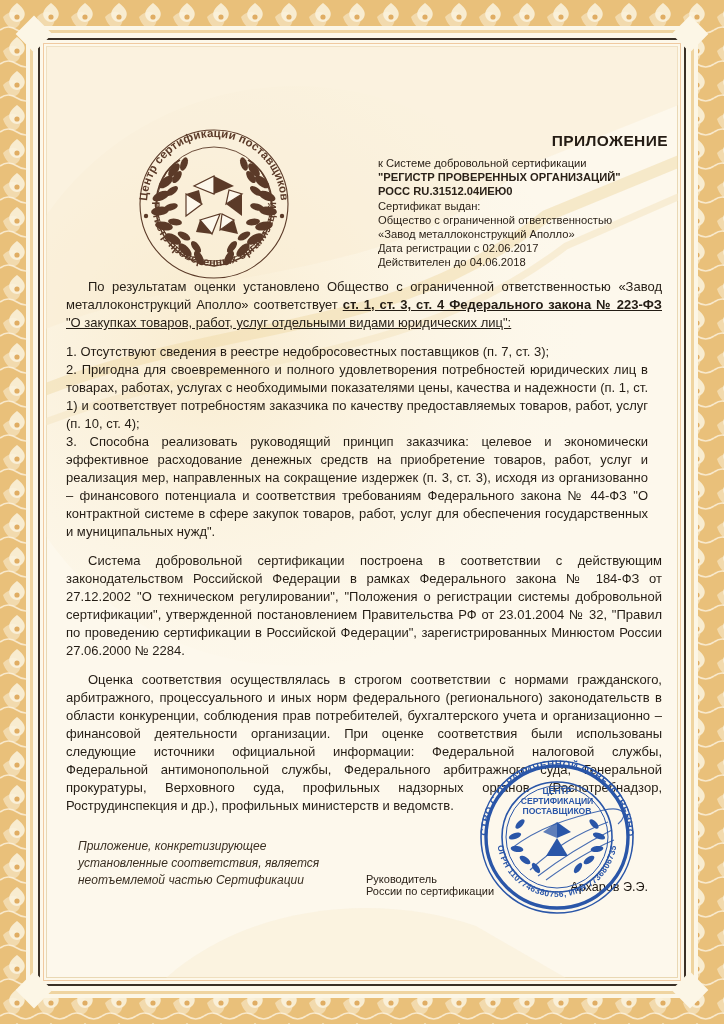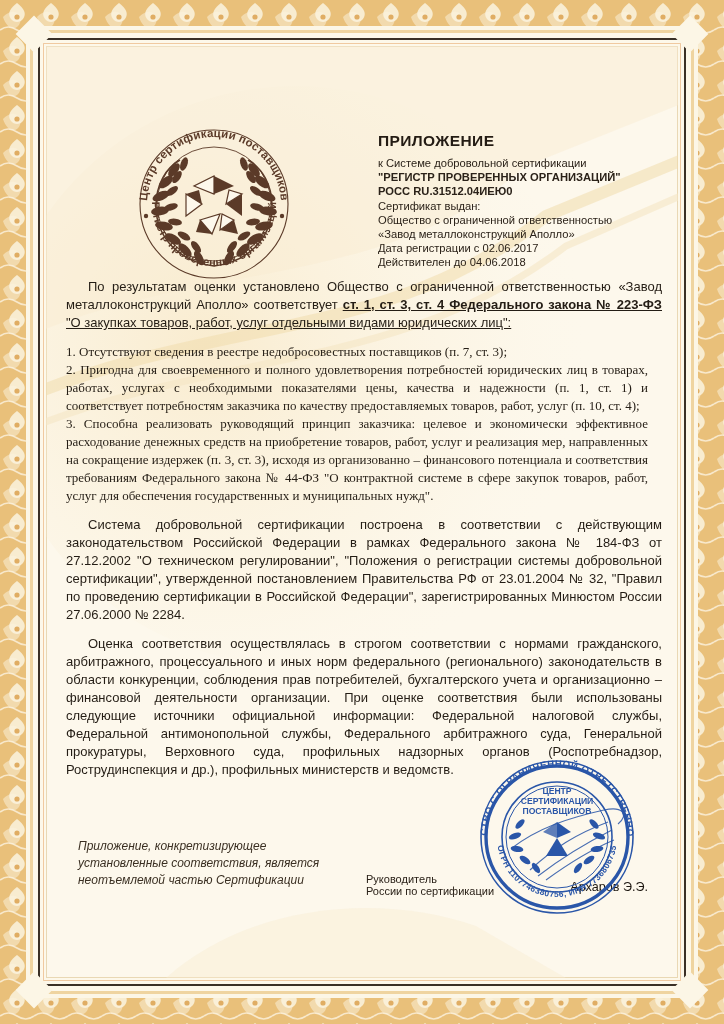--- a/index.html
+++ b/index.html
@@ -76,35 +76,35 @@
   }
   .emblem{
     position:absolute;left:78px;top:32px;width:168px;height:168px;
   }
   .header-text{
     position:absolute;left:326px;top:44px;width:290px;
     color:#2d241c;
   }
   .h-title{
     font-size:15.5px;font-weight:bold;letter-spacing:.4px;
-    margin:0 0 6px 0;color:#241c14;
+    margin:0 0 6px 0;color:#241c14;text-align:right;
   }
   .h-line{font-size:11.2px;line-height:14.2px;color:#2b2219;white-space:nowrap;}
   .h-line.b{font-weight:bold;}
 
   .body-text{
     position:absolute;left:14px;top:226px;right:10px;
     color:#241d15;
     font-size:13px;
     line-height:18px;
   }
   .para{margin:0 0 11px 0;text-align:justify;}
   .para.indent{text-indent:22px;}
   .para.tight{margin-bottom:0;}
-  .list-block{margin:0 14px 11px 0;font-family:Liberation Serif, serif;}
+  .list-block{margin:0 14px 11px 0;}
   .li{margin:0;text-align:justify;}
   .bold-u{font-weight:bold;text-decoration:underline;}
   .u{text-decoration:underline;}
 
   
   .footer{
     position:absolute;left:14px;bottom:44px;right:10px;height:90px;
   }
   .foot-left{
     position:absolute;left:12px;top:0;width:300px;

